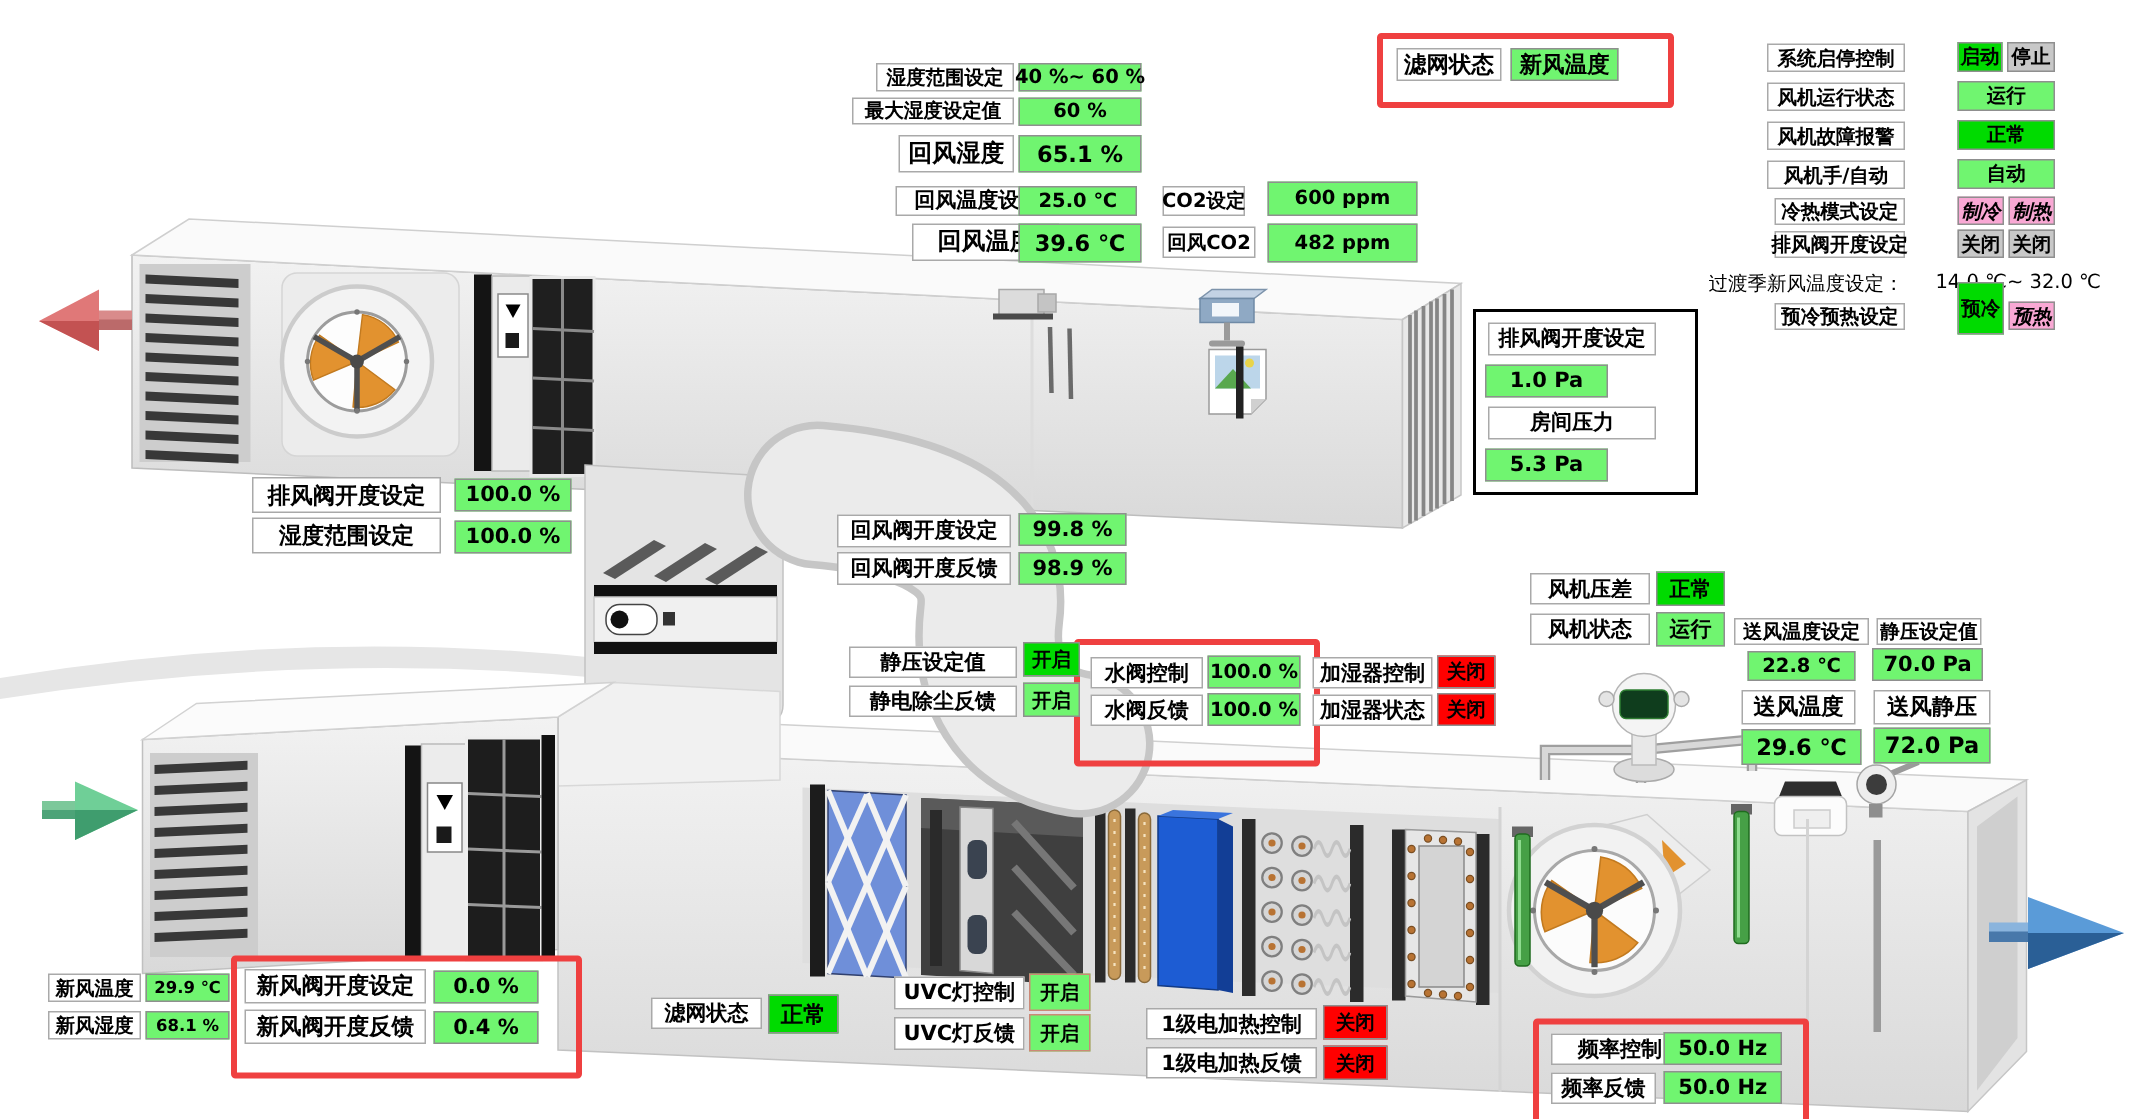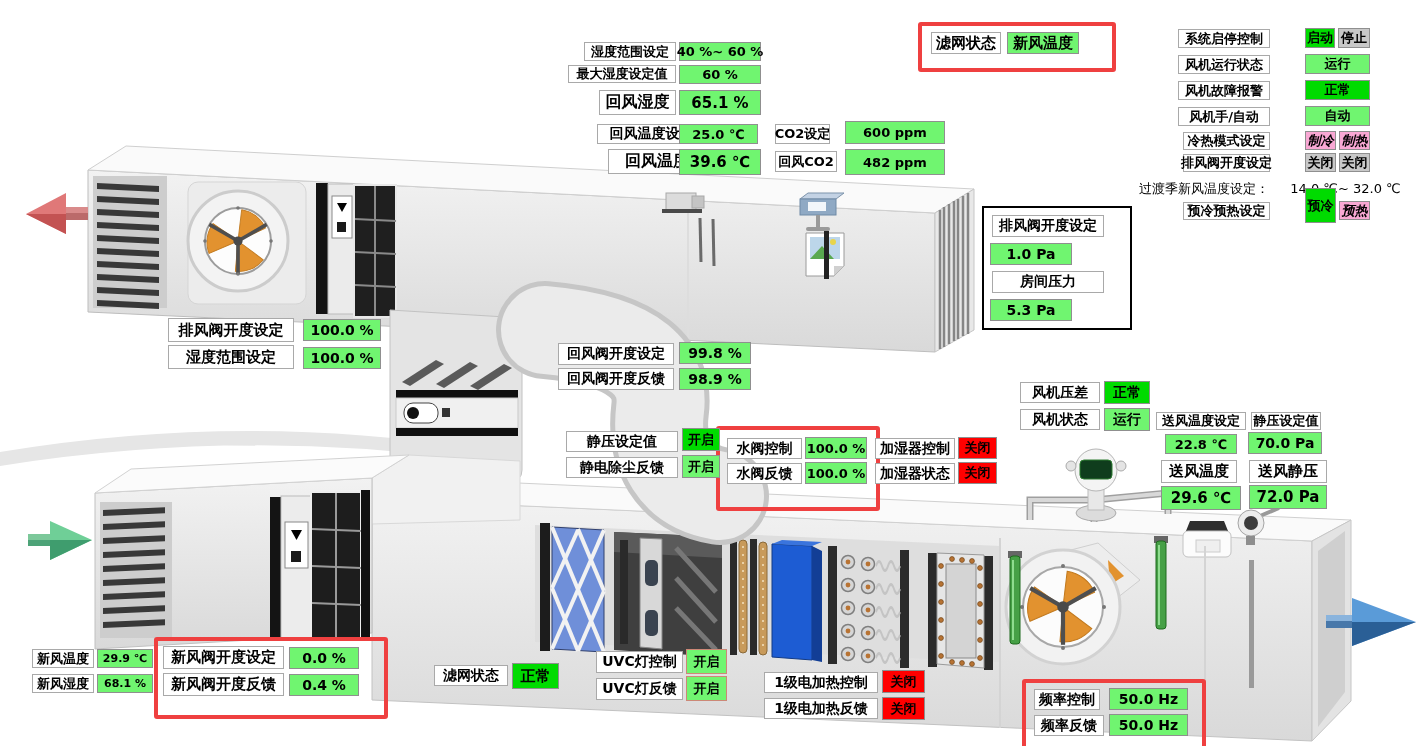--- a/index.html
+++ b/index.html
@@ -442,18 +442,18 @@
 <div class="f vg uvcb fs13" style="left:686px;top:649px;width:41px;height:25px">开启</div>
 <div class="f lbl" style="left:596px;top:678px;width:87px;height:22px">UVC灯反馈</div>
 <div class="f vg uvcb fs13" style="left:686px;top:676px;width:41px;height:25px">开启</div>
 
 <div class="f lbl" style="left:764px;top:672px;width:114px;height:21px">1级电加热控制</div>
 <div class="f vr fs13" style="left:882px;top:670px;width:43px;height:23px">关闭</div>
 <div class="f lbl" style="left:764px;top:698px;width:114px;height:21px">1级电加热反馈</div>
 <div class="f vr fs13" style="left:882px;top:697px;width:43px;height:23px">关闭</div>
 
 <div class="redbox" style="left:1022px;top:679px;width:176px;height:65px"></div>
-<div class="f lbl" style="left:1034px;top:689px;width:66px;height:21px">频率控制</div>
+<div class="f lbl" style="left:1034px;top:689px;width:92px;height:21px">频率控制</div>
 <div class="f vg" style="left:1109px;top:688px;width:79px;height:22px">50.0 Hz</div>
 <div class="f lbl" style="left:1034px;top:715px;width:70px;height:21px">频率反馈</div>
 <div class="f vg" style="left:1109px;top:714px;width:79px;height:22px">50.0 Hz</div>
 
 </div>
 
 </body></html>

